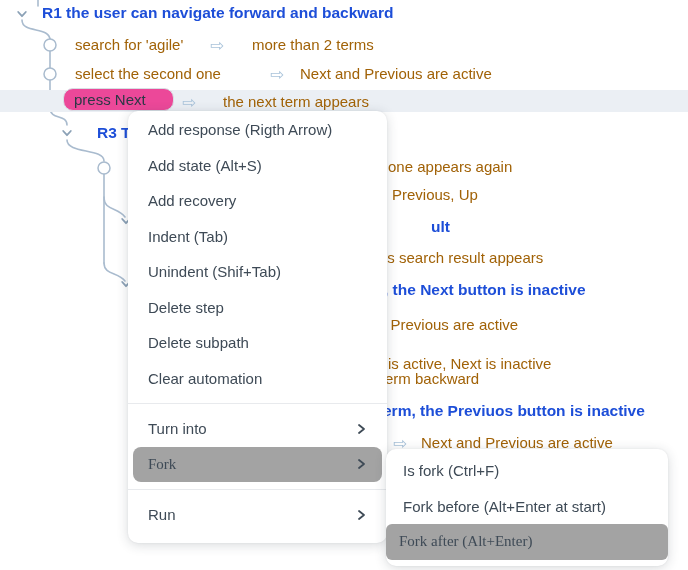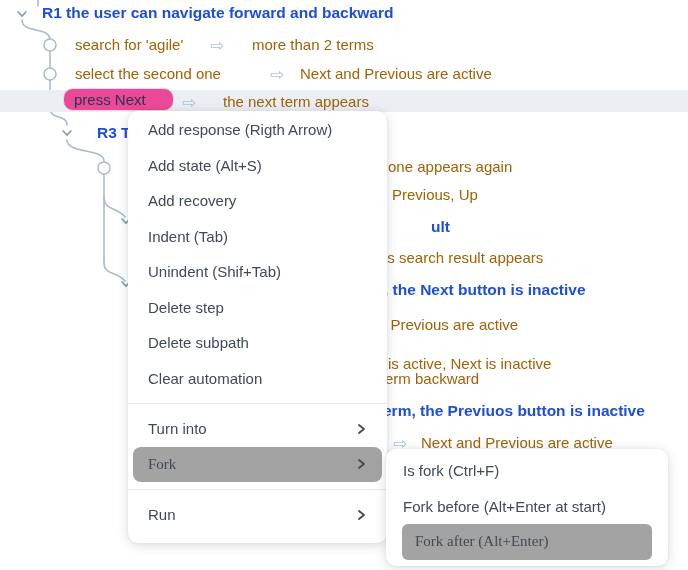--- a/index.html
+++ b/index.html
@@ -98,21 +98,21 @@
   }
   .menu.sub .menu-item { padding: 0 17px; }
   .menu-item.hl {
     background: #a3a3a3;
     border-radius: 8px;
     margin: 0 5px;
     padding: 0 15px;
     font-family: Liberation Serif, serif;
   }
   .menu.sub .menu-item.hl {
-    margin: 0 16px;
+    margin: 0 0;
     padding: 16px 13px;
     border-radius: 6px;
   }
   .menu-item .sub-arrow {
     margin-left: auto;
     display: flex;
     align-items: center;
   }
   .menu-sep {
     height: 1px;

